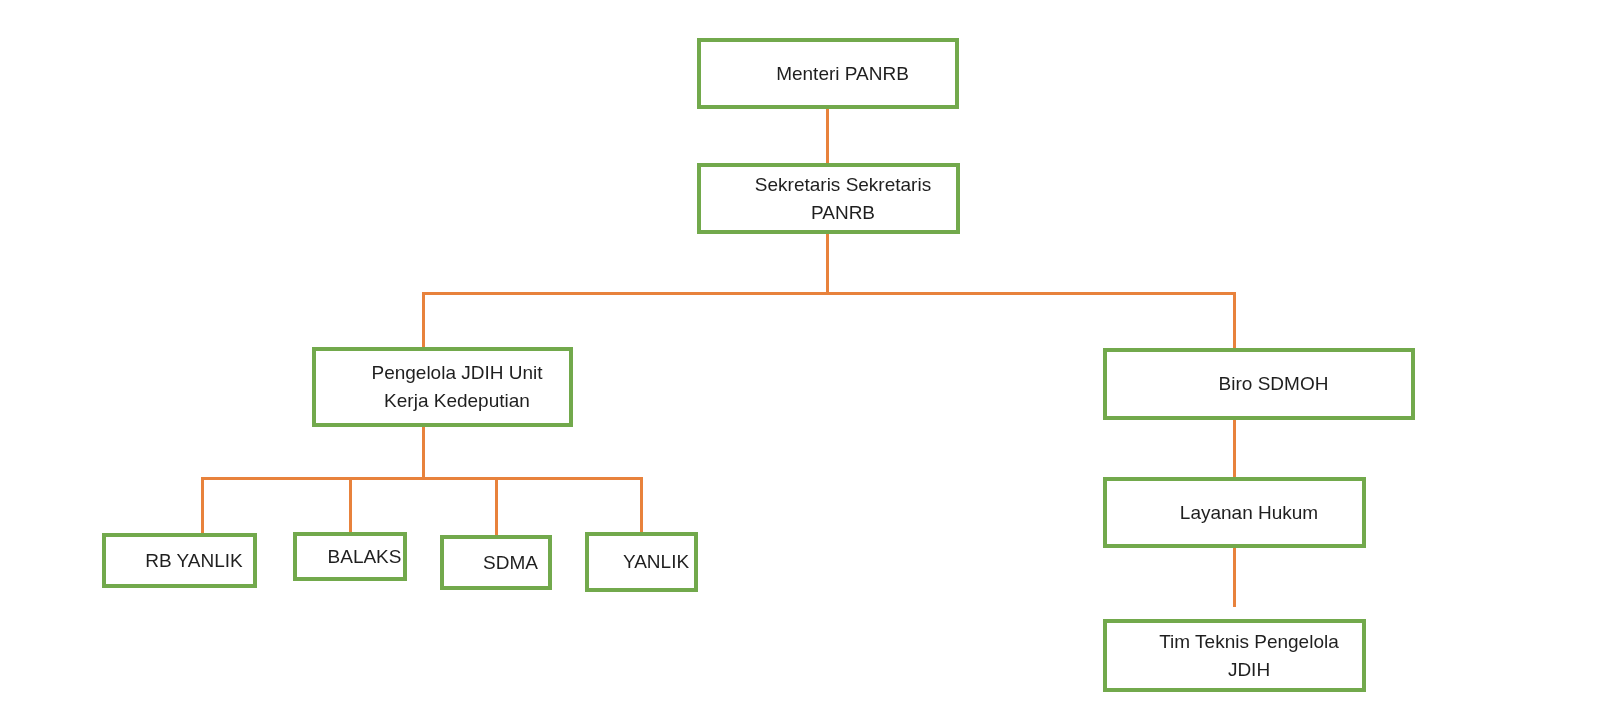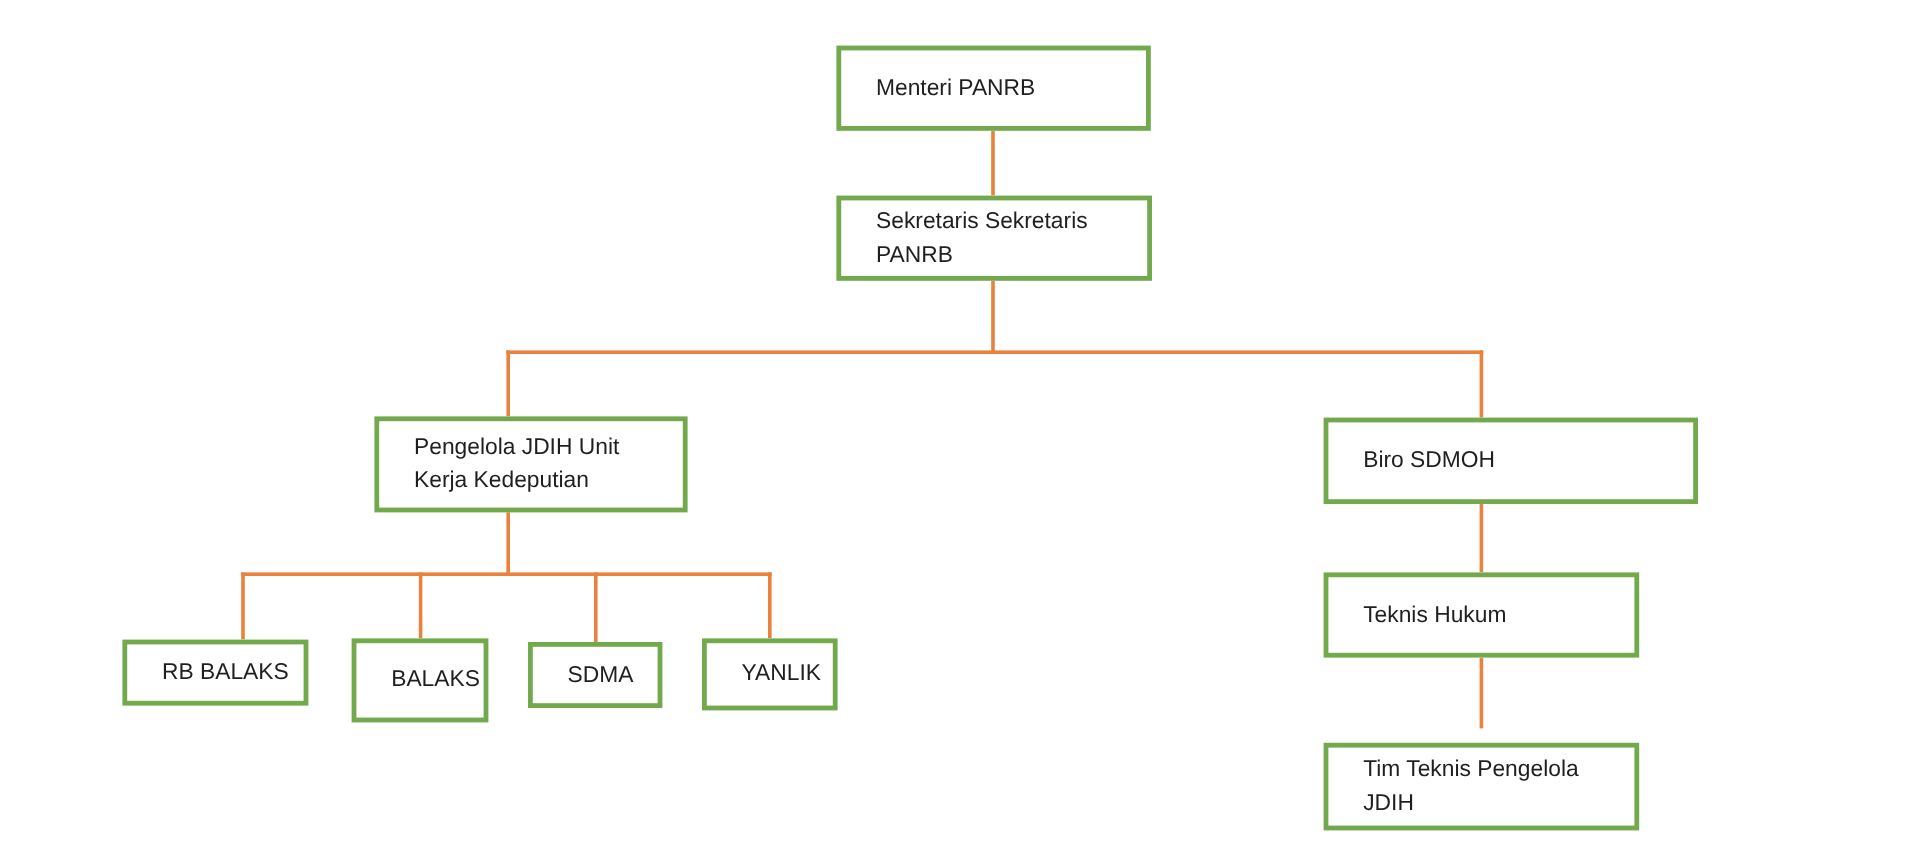--- a/index.html
+++ b/index.html
@@ -26,20 +26,21 @@
     box-sizing:border-box;
     border:4px solid var(--box-border);
     background:#fff;
     display:flex;
     align-items:center;
     justify-content:center;
   }
   .node .label{
     display:block;
     width:100%;
+    text-align:center;
     color:var(--text);
     font-size:19px;
     line-height:28px;
     white-space:pre-line;
     margin-left:29px;
   }
   .conn{
     position:absolute;
     background:var(--connector);
   }
@@ -77,33 +78,33 @@
   <div class="node" style="left:312px;top:347px;width:261px;height:80px">
     <span class="label">Pengelola JDIH Unit
 Kerja Kedeputian</span>
   </div>
 
   <div class="node" style="left:1103px;top:348px;width:312px;height:72px">
     <span class="label">Biro SDMOH</span>
   </div>
 
   <div class="node" style="left:1103px;top:477px;width:263px;height:71px">
-    <span class="label">Teknis Hukum</span>
+    <span class="label">Layanan Hukum</span>
   </div>
 
   <div class="node" style="left:1103px;top:619px;width:263px;height:73px">
     <span class="label">Tim Teknis Pengelola
 JDIH</span>
   </div>
 
   <div class="node" style="left:102px;top:533px;width:155px;height:55px">
-    <span class="label">RB BALAKS</span>
+    <span class="label">RB YANLIK</span>
   </div>
 
-  <div class="node" style="left:293px;top:532px;width:114px;height:70px">
+  <div class="node" style="left:293px;top:532px;width:114px;height:49px">
     <span class="label">BALAKS</span>
   </div>
 
   <div class="node" style="left:585px;top:532px;width:113px;height:60px">
     <span class="label">YANLIK</span>
   </div>
 
   <div class="node" style="left:440px;top:535px;width:112px;height:55px">
     <span class="label">SDMA</span>
   </div>

